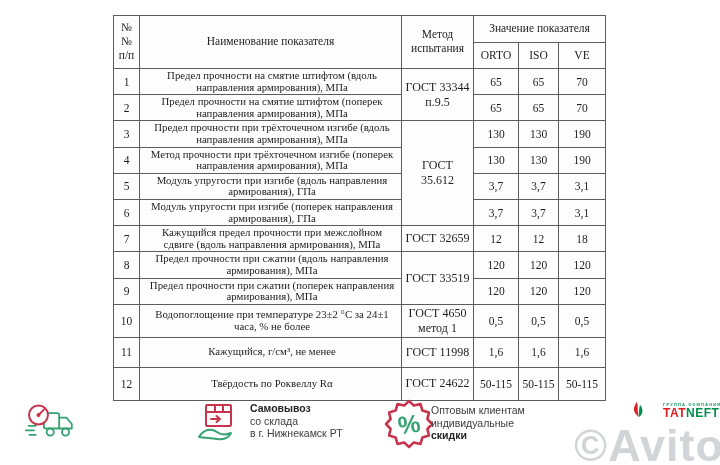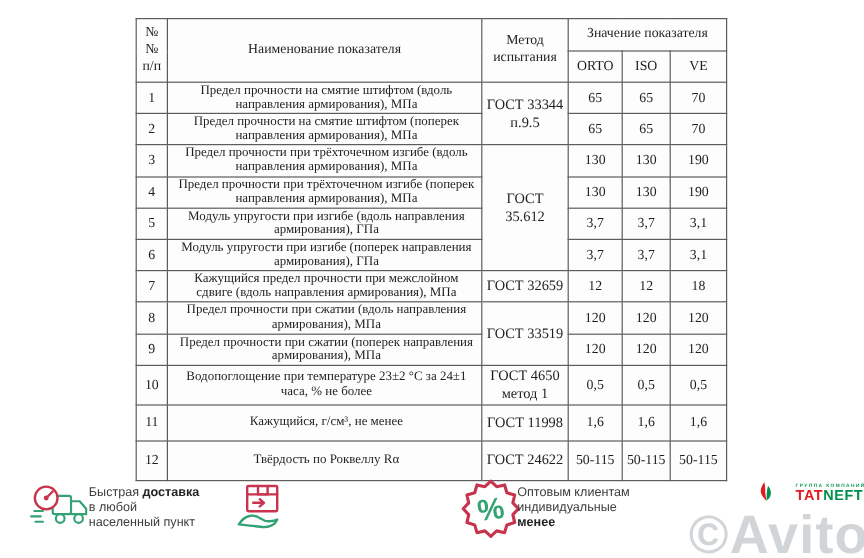--- a/index.html
+++ b/index.html
@@ -96,21 +96,21 @@
         <td class="num">3</td>
         <td class="name">Предел прочности при трёхточечном изгибе (вдоль направления армирования), МПа</td>
         <td class="method pre" rowspan="4">ГОСТ
 35.612</td>
         <td class="val">130</td>
         <td class="val">130</td>
         <td class="val">190</td>
       </tr>
       <tr class="r">
         <td class="num">4</td>
-        <td class="name">Предел прочности при трёхточечном изгибе (поперек направления армирования), МПа</td>
+        <td class="name">Метод прочности при трёхточечном изгибе (поперек направления армирования), МПа</td>
         <td class="val">130</td>
         <td class="val">130</td>
         <td class="val">190</td>
       </tr>
       <tr class="r">
         <td class="num">5</td>
         <td class="name">Модуль упругости при изгибе (вдоль направления армирования), ГПа</td>
         <td class="val">3,7</td>
         <td class="val">3,7</td>
         <td class="val">3,1</td>
@@ -180,44 +180,44 @@
       <circle cx="28" cy="34" r="4" fill="#fff"></circle>
       <circle cx="45" cy="34" r="4" fill="#fff"></circle>
       <path d="M4 27 h8 M1 32 h9 M5 37 h7"></path>
     </g>
     <g fill="none" stroke="#c8344e" stroke-width="2.2" stroke-linecap="round">
       <circle cx="15" cy="15" r="10.5" fill="#fff"></circle>
       <path d="M15 15 L21 9"></path>
       <circle cx="15" cy="15" r="1.2" fill="#c8344e"></circle>
     </g>
   </svg>
-  <div class="ftext" style="left:74px;top:404px">
-    <div><span>Быстрая </span><b>доставка</b></div>
-    <div>в любой</div>
-    <div>населенный пункт</div>
-  </div>
 
   <svg class="ficon" style="left:196px;top:402px" width="48" height="44" viewBox="0 0 48 44">
     <g fill="none" stroke="#c8344e" stroke-width="2" stroke-linecap="round" stroke-linejoin="round">
       <rect x="10" y="3" width="25" height="21" rx="1" fill="#fff"></rect>
       <path d="M10 10 h25"></path>
       <path d="M19 3 v7 h8 v-7"></path>
       <path d="M15 17 h9 m-3.5 -3 l3.5 3 l-3.5 3"></path>
     </g>
     <path d="M3 35 c5 -8 12 -9 18 -5 c4 3 9 3 14 1 c-2 5 -8 7 -14 6 c-6 -1 -12 -1 -18 -2 z" fill="none" stroke="#35a274" stroke-width="2" stroke-linejoin="round"></path>
   </svg>
+  <div class="ftext" style="left:250px;top:402px">
+    <div><b>Самовывоз</b></div>
+    <div>со склада</div>
+    <div>в г. Нижнекамск РТ</div>
+  </div>
 
   <svg class="ficon" style="left:383px;top:398px" width="52" height="52" viewBox="0 0 52 52">
     <polygon points="49,26 44.4,30.9 45.9,37.5 39.4,39.4 37.5,45.9 30.9,44.4 26,49 21.1,44.4 14.5,45.9 12.6,39.4 6.1,37.5 7.6,30.9 3,26 7.6,21.1 6.1,14.5 12.6,12.6 14.5,6.1 21.1,7.6 26,3 30.9,7.6 37.5,6.1 39.4,12.6 45.9,14.5 44.4,21.1" fill="#fff" stroke="#c8344e" stroke-width="2.6" stroke-linejoin="round"></polygon>
     <text x="26" y="35" text-anchor="middle" font-size="25" font-weight="bold" font-family="Liberation Sans, sans-serif" fill="#35a274" transform="rotate(-8 26 26)">%</text>
   </svg>
   <div class="ftext" style="left:431px;top:404px">
     <div>Оптовым клиентам</div>
     <div>индивидуальные</div>
-    <div><b>менее</b></div>
+    <div><b>скидки</b></div>
   </div>
 
   <div class="logo">
     <svg width="11" height="19" viewBox="0 0 14 20">
       <path d="M5 0 C2 5 0 9 2 13 C3 16 6 18 7 20 C7 16 6 14 6 11 C6 7 6 4 5 0 Z" fill="#e01b22"></path>
       <path d="M9 4 C12 8 13 12 11 16 C10 18 8 19 7 20 C8 16 7 13 8 9 C8 7 9 5 9 4 Z" fill="#008f4c"></path>
     </svg>
     <div class="logo-col">
       <div class="logo-top">ГРУППА КОМПАНИЙ</div>
       <div class="logo-main"><span class="lr">TAT</span><span class="lg">NEFT</span></div>

